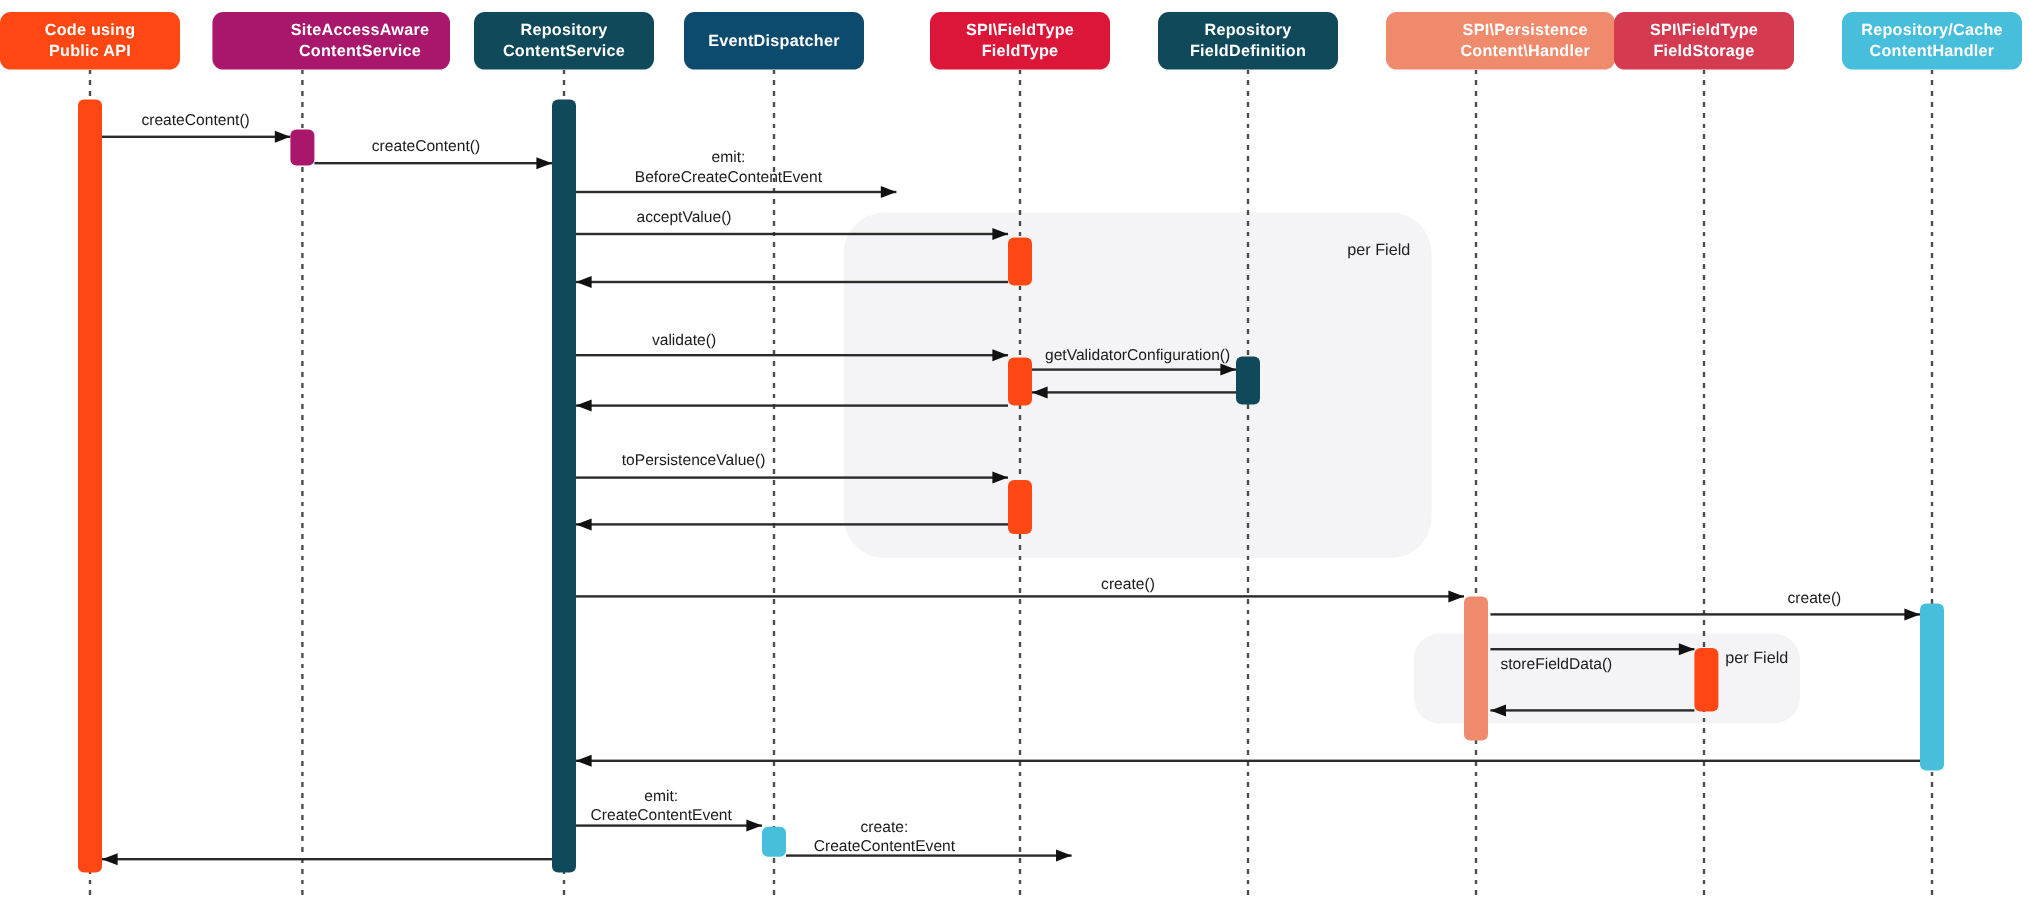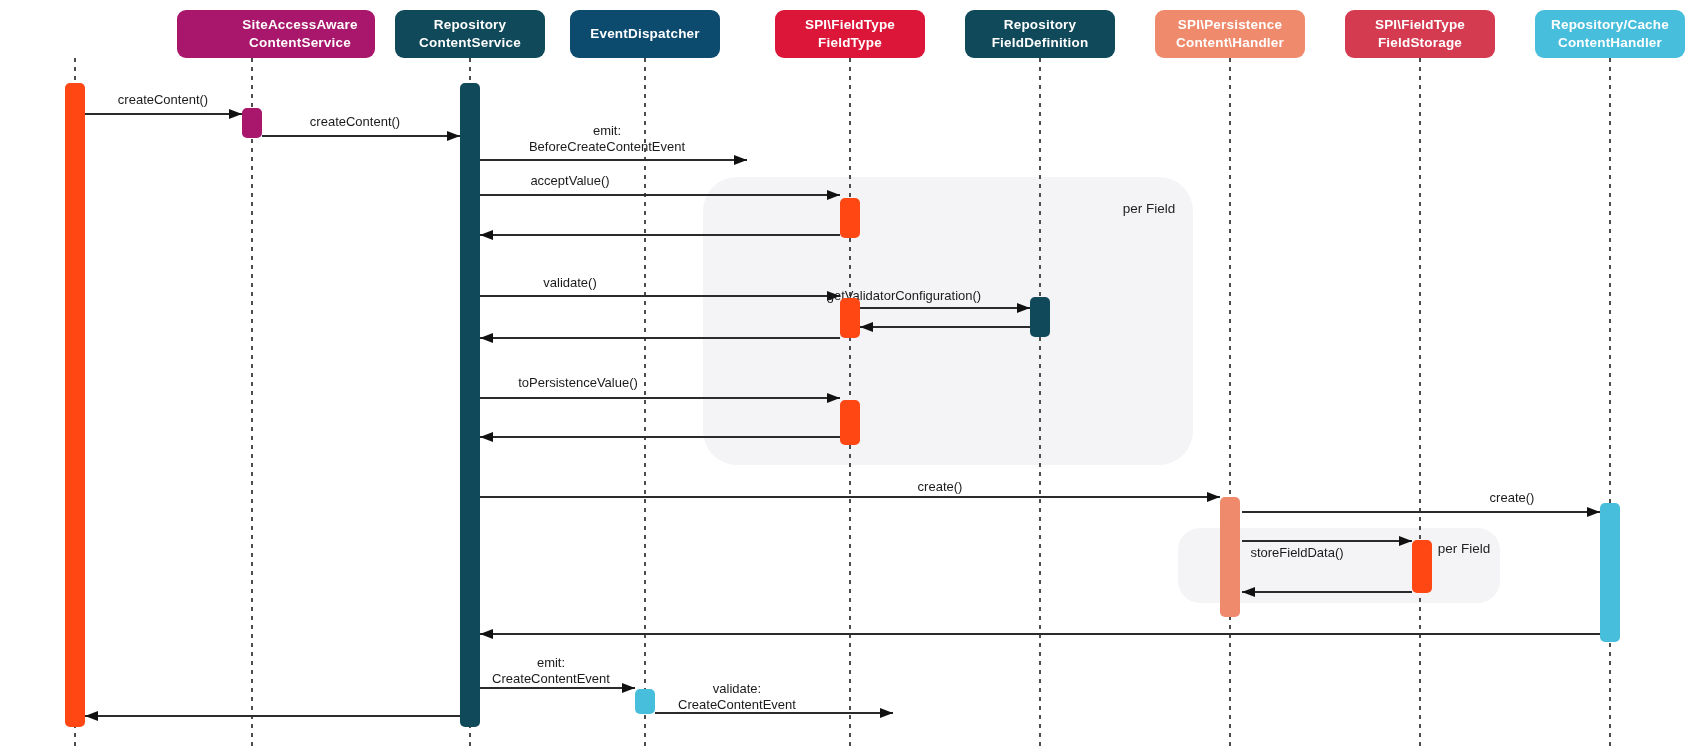--- a/index.html
+++ b/index.html
@@ -41,30 +41,32 @@
   <div class="lifeline" style="left:74px;"></div>
   <div class="lifeline" style="left:251px;"></div>
   <div class="lifeline" style="left:469px;"></div>
   <div class="lifeline" style="left:644px;"></div>
   <div class="lifeline" style="left:849px;"></div>
   <div class="lifeline" style="left:1039px;"></div>
   <div class="lifeline" style="left:1229px;"></div>
   <div class="lifeline" style="left:1419px;"></div>
   <div class="lifeline" style="left:1609px;"></div>
 
+  <div class="actor" style="left: 0px; background: rgb(255, 71, 19);">Code using
+Public API</div>
   <div class="actor" style="left: 177px; background: rgb(168, 23, 107); padding-left: 48px;">SiteAccessAware
 ContentService</div>
   <div class="actor" style="left: 395px; background: rgb(16, 73, 90);">Repository
 ContentService</div>
   <div class="actor" style="left: 570px; background: #0c4a6e; text-align: right;">EventDispatcher</div>
   <div class="actor" style="left: 775px; background: rgb(220, 22, 56);">SPI\FieldType
 FieldType</div>
   <div class="actor" style="left: 965px; background: rgb(16, 73, 90);">Repository
 FieldDefinition</div>
-  <div class="actor" style="left: 1155px; background: rgb(239, 138, 109);">SPI\Persistence
+  <div class="actor" style="left: 1155px; background: rgb(239, 138, 109); padding-left: 41px;">SPI\Persistence
 Content\Handler</div>
   <div class="actor" style="left: 1345px; background: rgb(212, 59, 81);">SPI\FieldType
 FieldStorage</div>
   <div class="actor xb" style="left: 1535px; background: rgb(71, 190, 220);">Repository/Cache
 ContentHandler</div>
 
   <div class="act" style="left: 65px; top: 83px; height: 644px; background: rgb(255, 71, 19);"></div>
   <div class="act" style="left: 242px; top: 108px; height: 30px; background: rgb(168, 23, 107);"></div>
   <div class="act" style="left: 460px; top: 83px; height: 644px; background: rgb(16, 73, 90);"></div>
   <div class="act" style="left: 635px; top: 689px; height: 25px; background: rgb(71, 190, 220);"></div>
@@ -108,21 +110,21 @@
 
   <div>
     <div class="line" style="left:480px;top:295px;width:360px;"></div>
     <div class="hr" style="left:827px;top:291px;"></div>
     <div class="mlabel" style="left:570px;top:283px;">validate()</div>
   </div>
 
   <div>
     <div class="line" style="left:860px;top:307px;width:170px;"></div>
     <div class="hr" style="left:1017px;top:303px;"></div>
-    <div class="mlabel" style="left:904px;top:296px;text-align:center;">getValidatorConfiguration()</div>
+    <div class="mlabel" style="left:948px;top:296px;text-align:center;">getValidatorConfiguration()</div>
   </div>
 
   <div>
     <div class="line" style="left:860px;top:326px;width:170px;"></div>
     <div class="hl" style="left:860px;top:322px;"></div>
   </div>
 
   <div>
     <div class="line" style="left:480px;top:337px;width:360px;"></div>
     <div class="hl" style="left:480px;top:333px;"></div>
@@ -170,21 +172,21 @@
   <div>
     <div class="line" style="left:480px;top:687px;width:155px;"></div>
     <div class="hr" style="left:622px;top:683px;"></div>
     <div class="mlabel" style="left:551px;top:671px;">emit:
 CreateContentEvent</div>
   </div>
 
   <div>
     <div class="line" style="left:655px;top:712px;width:238px;"></div>
     <div class="hr" style="left:880px;top:708px;"></div>
-    <div class="mlabel" style="left:737px;top:697px;">validate:
+    <div class="mlabel" style="left:737px;top:697px;">create:
 CreateContentEvent</div>
   </div>
 
   <div>
     <div class="line" style="left:85px;top:715px;width:375px;"></div>
     <div class="hl" style="left:85px;top:711px;"></div>
   </div>
 
 </div>
 

